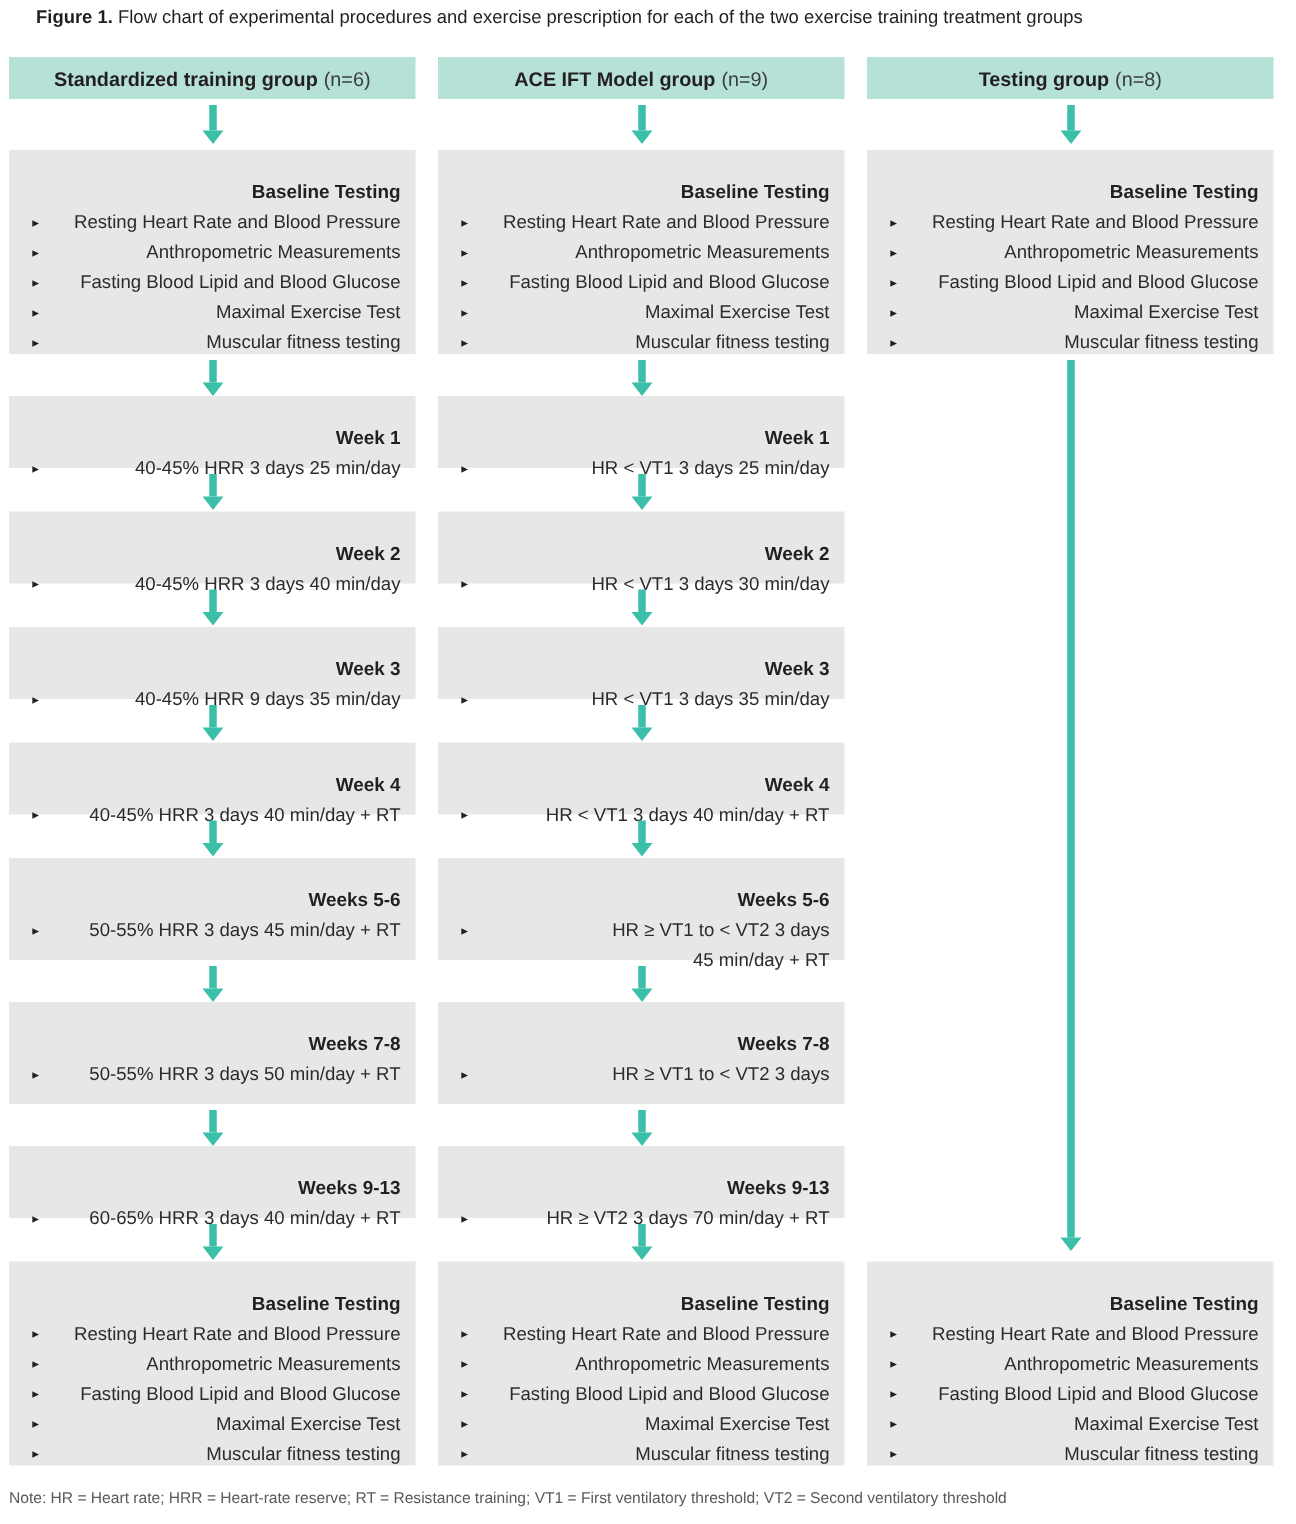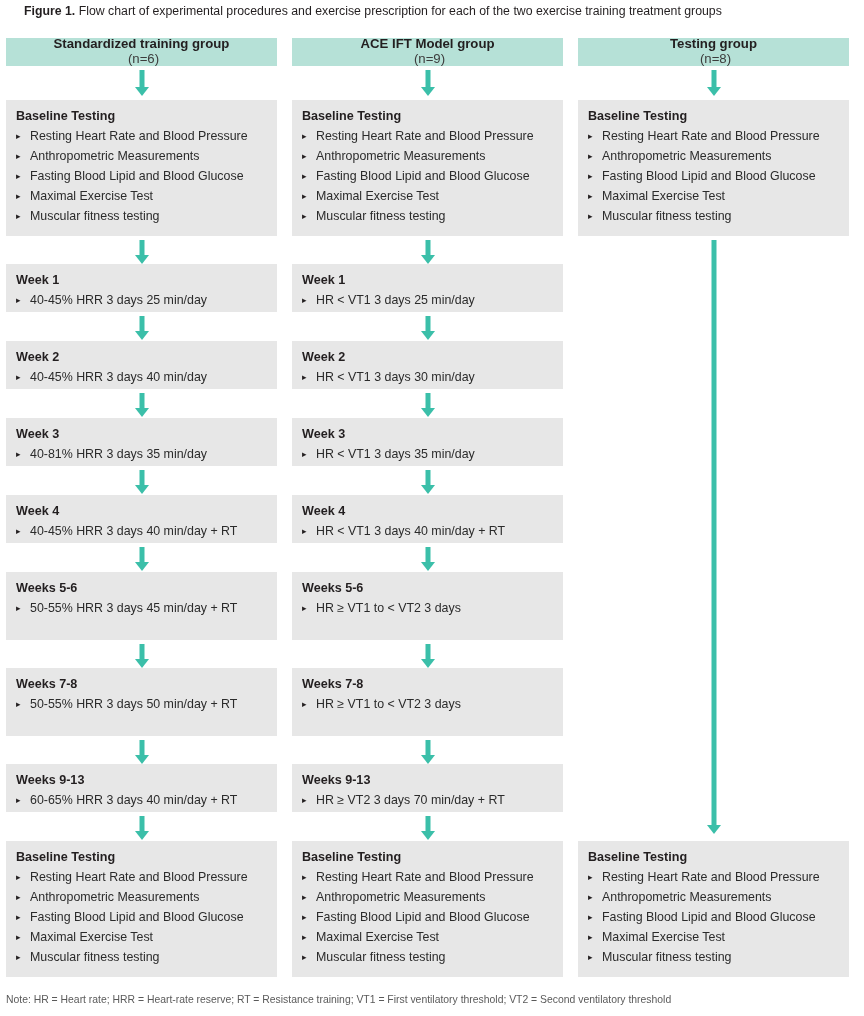--- a/index.html
+++ b/index.html
@@ -24,34 +24,34 @@
   .col{position:absolute;top:0;}
   .col-0{left:6px;width:271px;}
   .col-1{left:292px;width:271px;}
   .col-2{left:578px;width:271px;}
 
   
   .hdr{
     position:absolute;left:0;width:100%;
     top:38px;height:28px;
     background:#b6e1d7;
-    display:flex;align-items:center;justify-content:flex-end;
+    display:flex;align-items:center;justify-content:center;
     font-size:13.2px;
     box-sizing:border-box;
-    flex-direction:column;
   }
   .hdr .name{font-weight:bold;color:#231f20;}
   .hdr .n{font-weight:normal;color:#3c3c3c;margin-left:4px;}
 
   
   .box{
     position:absolute;left:0;width:100%;
     background:#e7e7e7;
     box-sizing:border-box;
-    padding:8px 10px 9px 10px;
+    padding:20px 10px 9px 10px;
+    text-align:right;
   }
   .box .btitle{
     font-size:12.6px;font-weight:bold;color:#231f20;
     line-height:17px;margin-bottom:1px;
   }
   .li{
     display:flex;align-items:flex-start;
     font-size:12.4px;line-height:20px;color:#2b2b2b;
     white-space:nowrap;
   }
@@ -164,21 +164,21 @@
     </div>
     <div class="arrow" style="top:393px;height:24px;">
       <div class="shaft" style="height:15px;"></div>
         <div class="head" style="top:15px;"></div>
     </div>
 
     <div class="box" style="top:418px;height:48px;">
       <div class="btitle">Week 3</div>
       <div class="li">
           <span class="tri">▸</span>
-          <span class="txt">40-81% HRR   3 days   35 min/day</span>
+          <span class="txt">40-45% HRR   9 days   35 min/day</span>
         </div>
     </div>
     <div class="arrow" style="top:470px;height:24px;">
       <div class="shaft" style="height:15px;"></div>
         <div class="head" style="top:15px;"></div>
     </div>
 
     <div class="box" style="top:495px;height:48px;">
       <div class="btitle">Week 4</div>
       <div class="li">
@@ -340,20 +340,23 @@
       <div class="shaft" style="height:15px;"></div>
         <div class="head" style="top:15px;"></div>
     </div>
 
     <div class="box" style="top:572px;height:68px;">
       <div class="btitle">Weeks 5-6</div>
       <div class="li">
           <span class="tri">▸</span>
           <span class="txt">HR ≥ VT1 to &lt; VT2   3 days</span>
         </div>
+      <div class="li cont">
+          <span class="txt">45 min/day + RT</span>
+        </div>
     </div>
     <div class="arrow" style="top:644px;height:24px;">
       <div class="shaft" style="height:15px;"></div>
         <div class="head" style="top:15px;"></div>
     </div>
 
     <div class="box" style="top:668px;height:68px;">
       <div class="btitle">Weeks 7-8</div>
       <div class="li">
           <span class="tri">▸</span>

